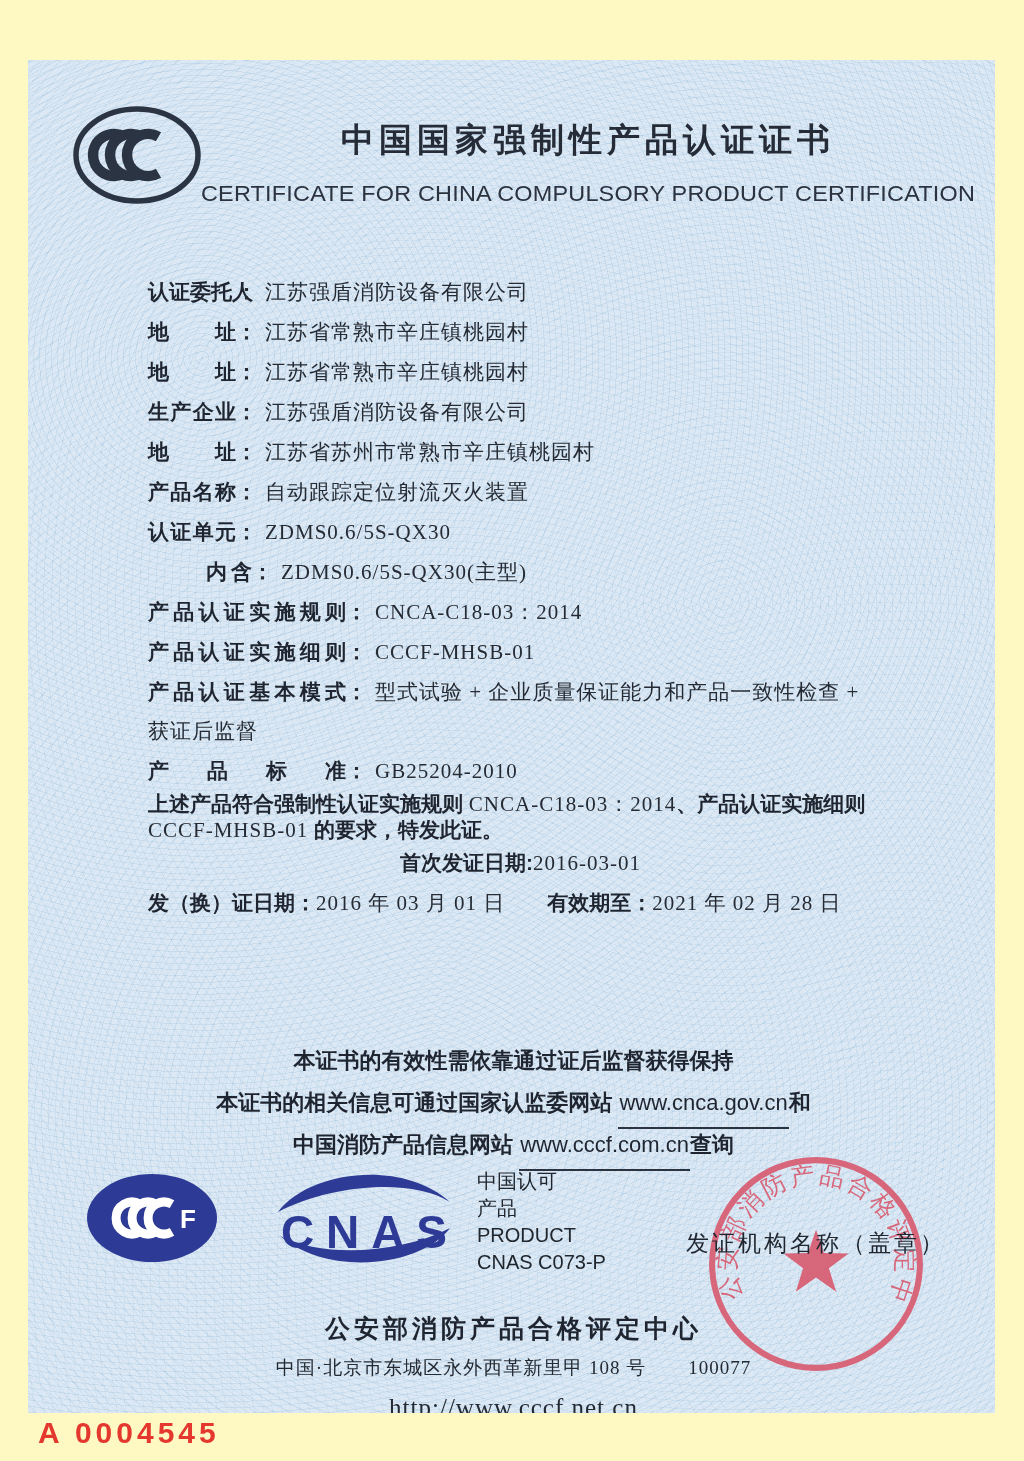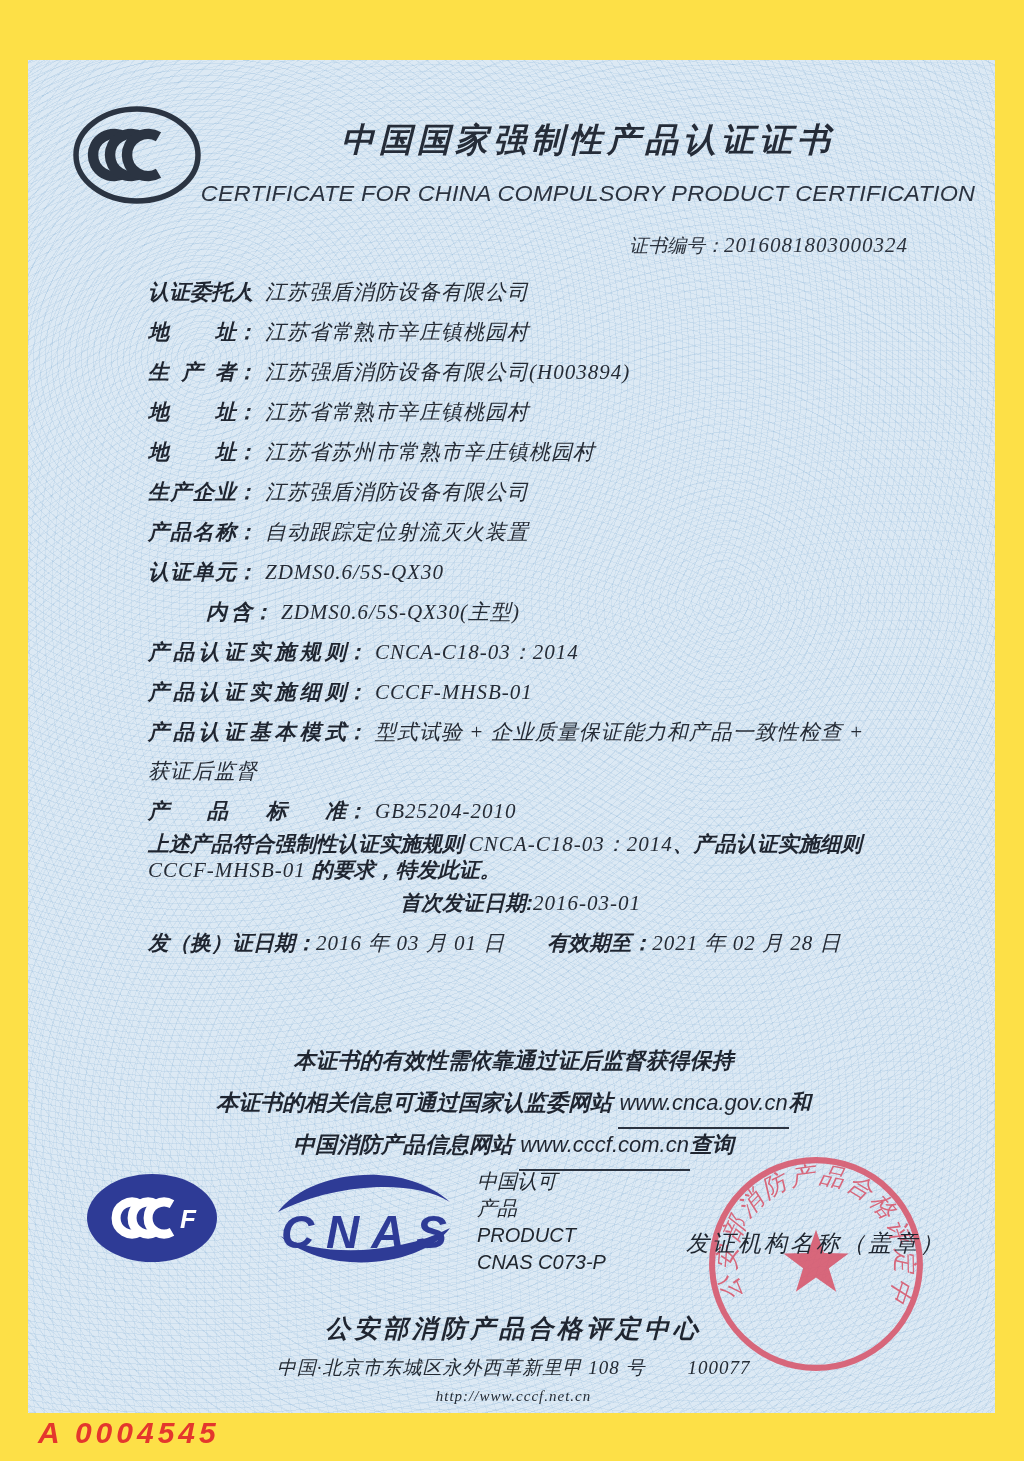--- a/index.html
+++ b/index.html
@@ -1,18 +1,18 @@
 <!DOCTYPE html>
 <html><head>
 <meta charset="utf-8">
 <style>
   html,body{margin:0;padding:0;}
   body{width:1024px;height:1461px;position:relative;background:#f5f4f0;
        font-family:"Liberation Sans","DejaVu Sans",sans-serif;color:#232a33;}
-  .page{position:absolute;inset:0;background:#fde047;font-style:italic;}
+  .page{position:absolute;inset:0;background:#fef9c3;}
   
   .cert{position:absolute;left:28px;top:60px;width:967px;height:1353px;
         background-color:#dce9f4;
         background-image:
           repeating-radial-gradient(circle at 18% 22%, rgba(96,152,200,.14) 0 1px, rgba(0,0,0,0) 1px 6px),
           repeating-radial-gradient(circle at 72% 40%, rgba(96,152,200,.11) 0 1px, rgba(0,0,0,0) 1px 8px),
           repeating-radial-gradient(circle at 42% 78%, rgba(96,152,200,.11) 0 1px, rgba(0,0,0,0) 1px 7px),
           repeating-radial-gradient(circle at 90% 90%, rgba(96,152,200,.09) 0 1px, rgba(0,0,0,0) 1px 9px);
         overflow:hidden;}
   .serif{font-family:"Liberation Serif","DejaVu Serif",serif;}
@@ -50,21 +50,21 @@
   .cnas-logo{position:absolute;left:246px;top:1106px;}
   .accr-text{position:absolute;left:449px;top:1108px;font-size:20px;line-height:27px;color:#20262e;}
   .issuer-label{position:absolute;left:658px;top:1168px;font-size:23px;letter-spacing:3px;
                 color:#1f2630;z-index:5;font-family:"Liberation Serif","DejaVu Serif",serif;}
   .stamp{position:absolute;left:672px;top:1088px;z-index:4;opacity:.88;}
   
   .footer{position:absolute;left:113px;top:1252px;width:745px;text-align:center;color:#232a33;}
   .footer-org{font-size:25px;font-weight:bold;letter-spacing:4px;color:#1f2530;}
   .footer-addr{margin-top:10px;font-size:19px;letter-spacing:1px;}
   .footer-addr .post{margin-left:42px;}
-  .footer-site{margin-top:7px;font-size:15px;letter-spacing:1px;}
+  .footer-site{margin-top:13px;font-size:25px;letter-spacing:1px;}
   
   .serial{position:absolute;left:38px;top:1416px;font-size:30px;font-weight:bold;
           letter-spacing:4px;color:#e4372d;}
 </style>
 </head>
 <body>
 
 <div class="page">
   <div class="cert">
 
@@ -72,32 +72,28 @@
       <svg width="134" height="102" viewBox="0 0 134 102">
         <ellipse cx="67" cy="51" rx="61" ry="46" fill="none" stroke="#2b3442" stroke-width="5.5"></ellipse>
         <path d="M54.5,32.8 A21,21 0 1 0 54.5,69.2" fill="none" stroke="#2b3442" stroke-width="10.5"></path>
         <path d="M71.5,32.8 A21,21 0 1 0 71.5,69.2" fill="none" stroke="#2b3442" stroke-width="10.5"></path>
         <path d="M88.5,32.8 A21,21 0 1 0 88.5,69.2" fill="none" stroke="#2b3442" stroke-width="10.5"></path>
       </svg>
     </div>
     <div class="head-text">
       <div class="title-zh">中国国家强制性产品认证证书</div>
       <div class="title-en">CERTIFICATE FOR CHINA COMPULSORY PRODUCT CERTIFICATION</div>
-      <div class="cert-no">
-        <span>证书编号：</span><span class="num">2016081803000324</span>
-      </div>
     </div>
 
     <div class="body-lines">
       <div class="row"><span class="lbl">认证委托人</span><span class="colon">：</span><span class="val">江苏强盾消防设备有限公司</span></div>
       <div class="row"><span class="lbl">地址</span><span class="colon">：</span><span class="val">江苏省常熟市辛庄镇桃园村</span></div>
-      <div class="row"><span class="lbl">生产者</span><span class="colon">：</span><span class="val">江苏强盾消防设备有限公司(H003894)</span></div>
       <div class="row"><span class="lbl">地址</span><span class="colon">：</span><span class="val">江苏省常熟市辛庄镇桃园村</span></div>
+      <div class="row"><span class="lbl">生产企业</span><span class="colon">：</span><span class="val">江苏强盾消防设备有限公司</span></div>
       <div class="row"><span class="lbl">地址</span><span class="colon">：</span><span class="val">江苏省苏州市常熟市辛庄镇桃园村</span></div>
-      <div class="row"><span class="lbl">生产企业</span><span class="colon">：</span><span class="val">江苏强盾消防设备有限公司</span></div>
       <div class="row"><span class="lbl">产品名称</span><span class="colon">：</span><span class="val">自动跟踪定位射流灭火装置</span></div>
       <div class="row"><span class="lbl">认证单元</span><span class="colon">：</span><span class="val">ZDMS0.6/5S-QX30</span></div>
       <div class="row indent"><span class="lbl">内含</span><span class="colon">：</span><span class="val">ZDMS0.6/5S-QX30(主型)</span></div>
       <div class="row wide"><span class="lbl">产品认证实施规则</span><span class="colon">：</span><span class="val">CNCA-C18-03：2014</span></div>
       <div class="row wide"><span class="lbl">产品认证实施细则</span><span class="colon">：</span><span class="val">CCCF-MHSB-01</span></div>
       <div class="row wide"><span class="lbl">产品认证基本模式</span><span class="colon">：</span><span class="val">型式试验 + 企业质量保证能力和产品一致性检查 +</span></div>
       <div class="row plain-line"><span>获证后监督</span></div>
       <div class="row wide"><span class="lbl">产品标准</span><span class="colon">：</span><span class="val">GB25204-2010</span></div>
 
       <div class="statement">

